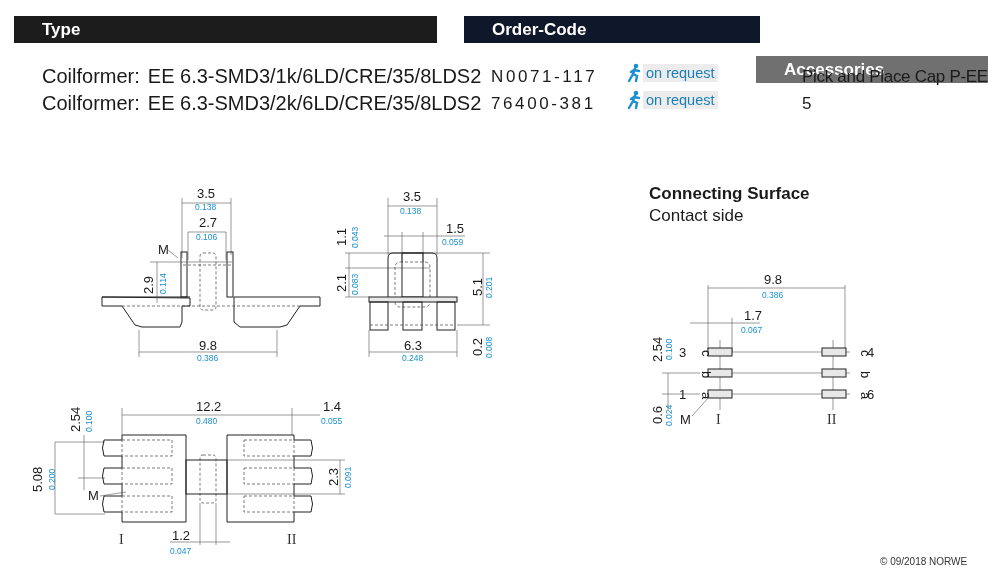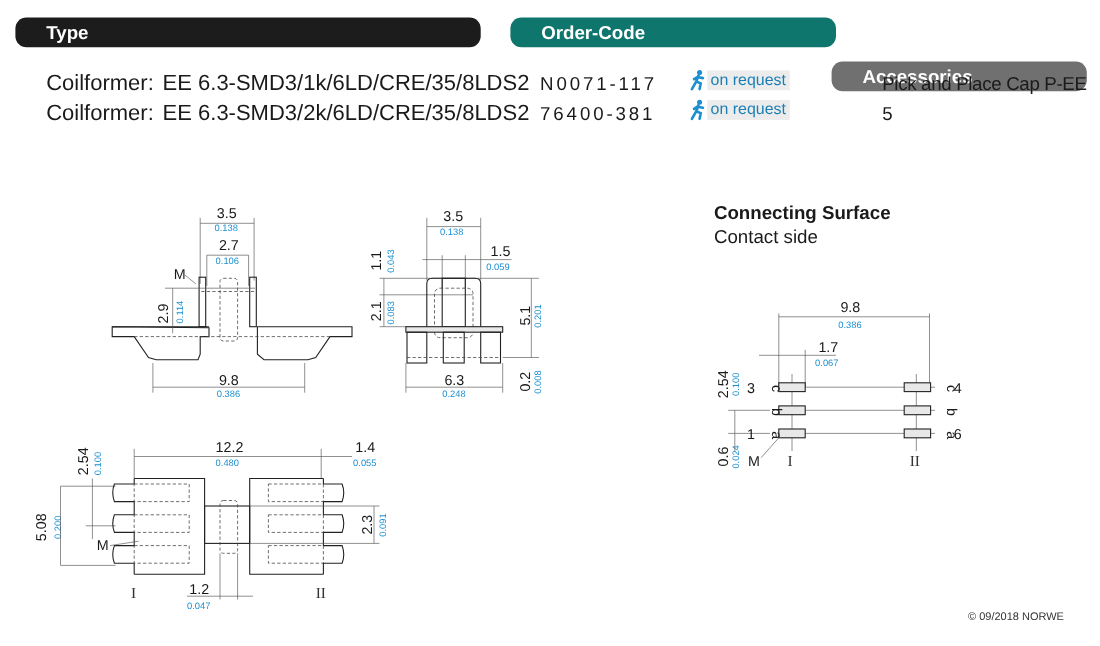--- a/index.html
+++ b/index.html
@@ -1,21 +1,21 @@
 <!DOCTYPE html>
 <html><head>
   <meta charset="utf-8">
   <style>
     * { margin: 0; padding: 0; box-sizing: border-box; }
     html, body { width: 1000px; height: 587px; background: #ffffff; overflow: hidden; }
     body { position: relative; font-family: "Liberation Sans", sans-serif; color: #1a1a1a; }
 
-    .hdr { position: absolute; top: 16px; height: 27px; color: #fff; font-weight: bold; font-size: 17px; line-height: 27px; padding-left: 28px; border-radius: 10px; }
+    .hdr { position: absolute; top: 16px; height: 27px; color: #fff; font-weight: bold; font-size: 17px; line-height: 27px; padding-left: 28px; }
     .hdr-type { left: 14px; width: 423px; background: #1c1c1c; }
-    .hdr-order { left: 464px; width: 296px; background: #0f766e; }
+    .hdr-order { left: 464px; width: 296px; background: #0f172a; }
     .hdr-acc { left: 756px; width: 232px; background: #707070; margin-top: 40px; }
 
     .type-list { position: absolute; left: 42px; top: 63px; font-size: 20px; line-height: 27px; }
     .type-row { white-space: nowrap; }
     .type-row .lbl { margin-right: 8px; }
 
     .order-list { position: absolute; left: 491px; top: 63px; font-size: 17px; line-height: 27px; letter-spacing: 2.6px; }
     .order-row { white-space: nowrap; height: 27px; }
 
     .req { position: absolute; left: 626px; height: 20px; display: flex; align-items: center; }

